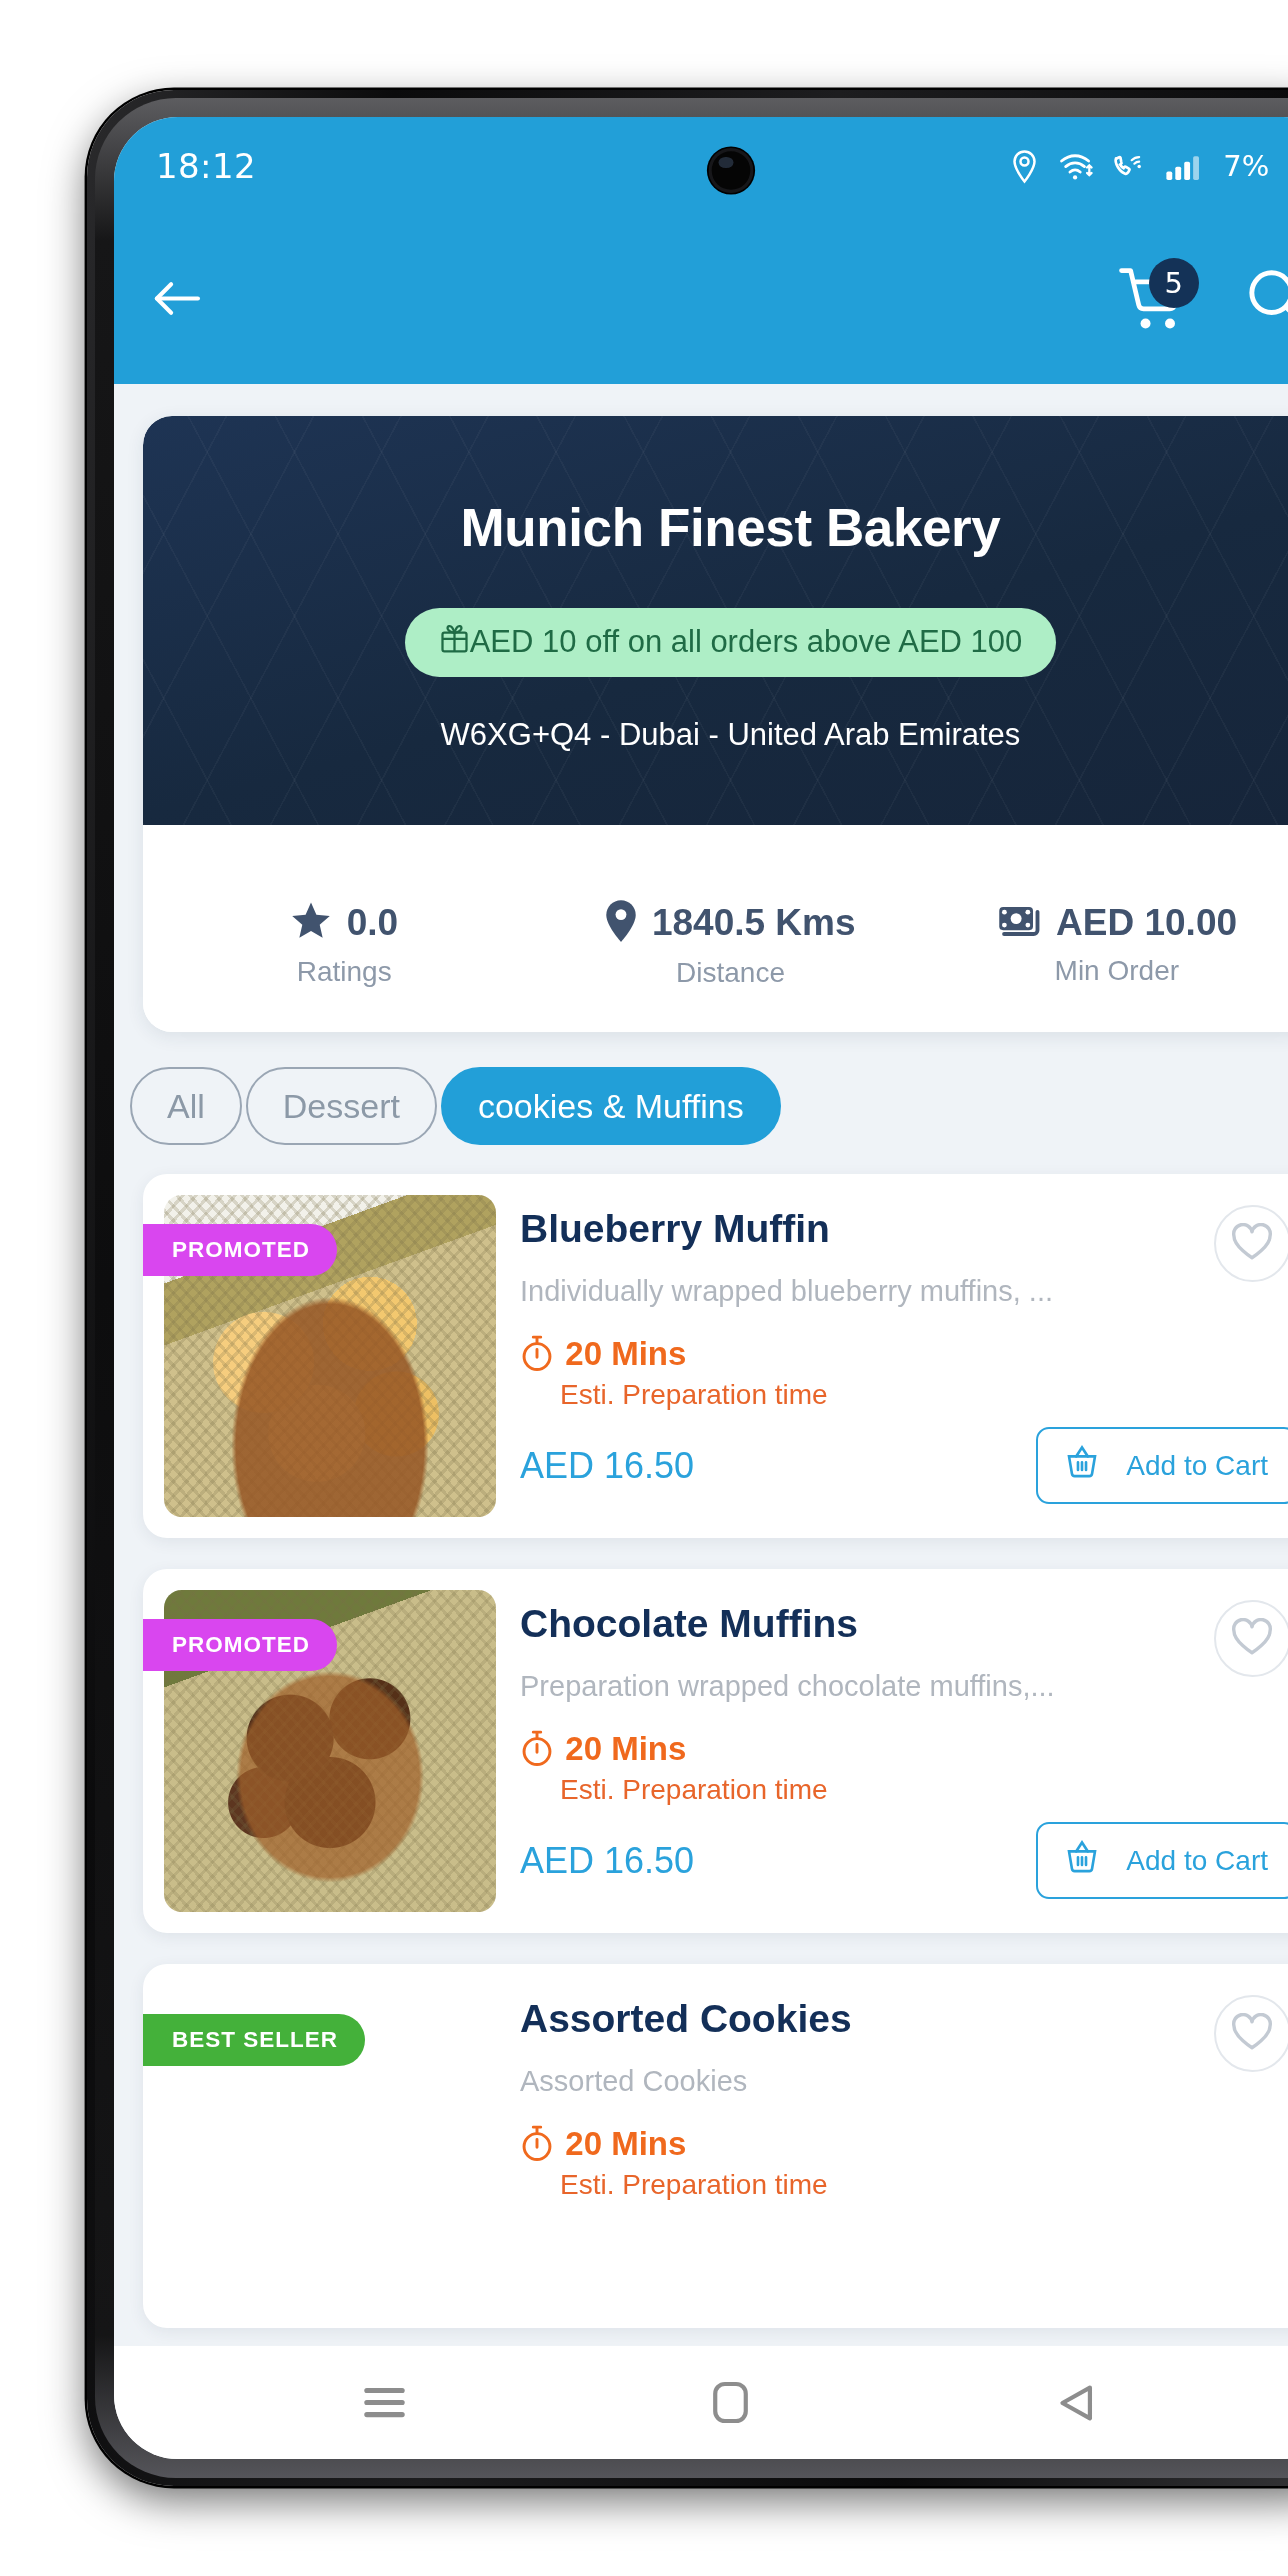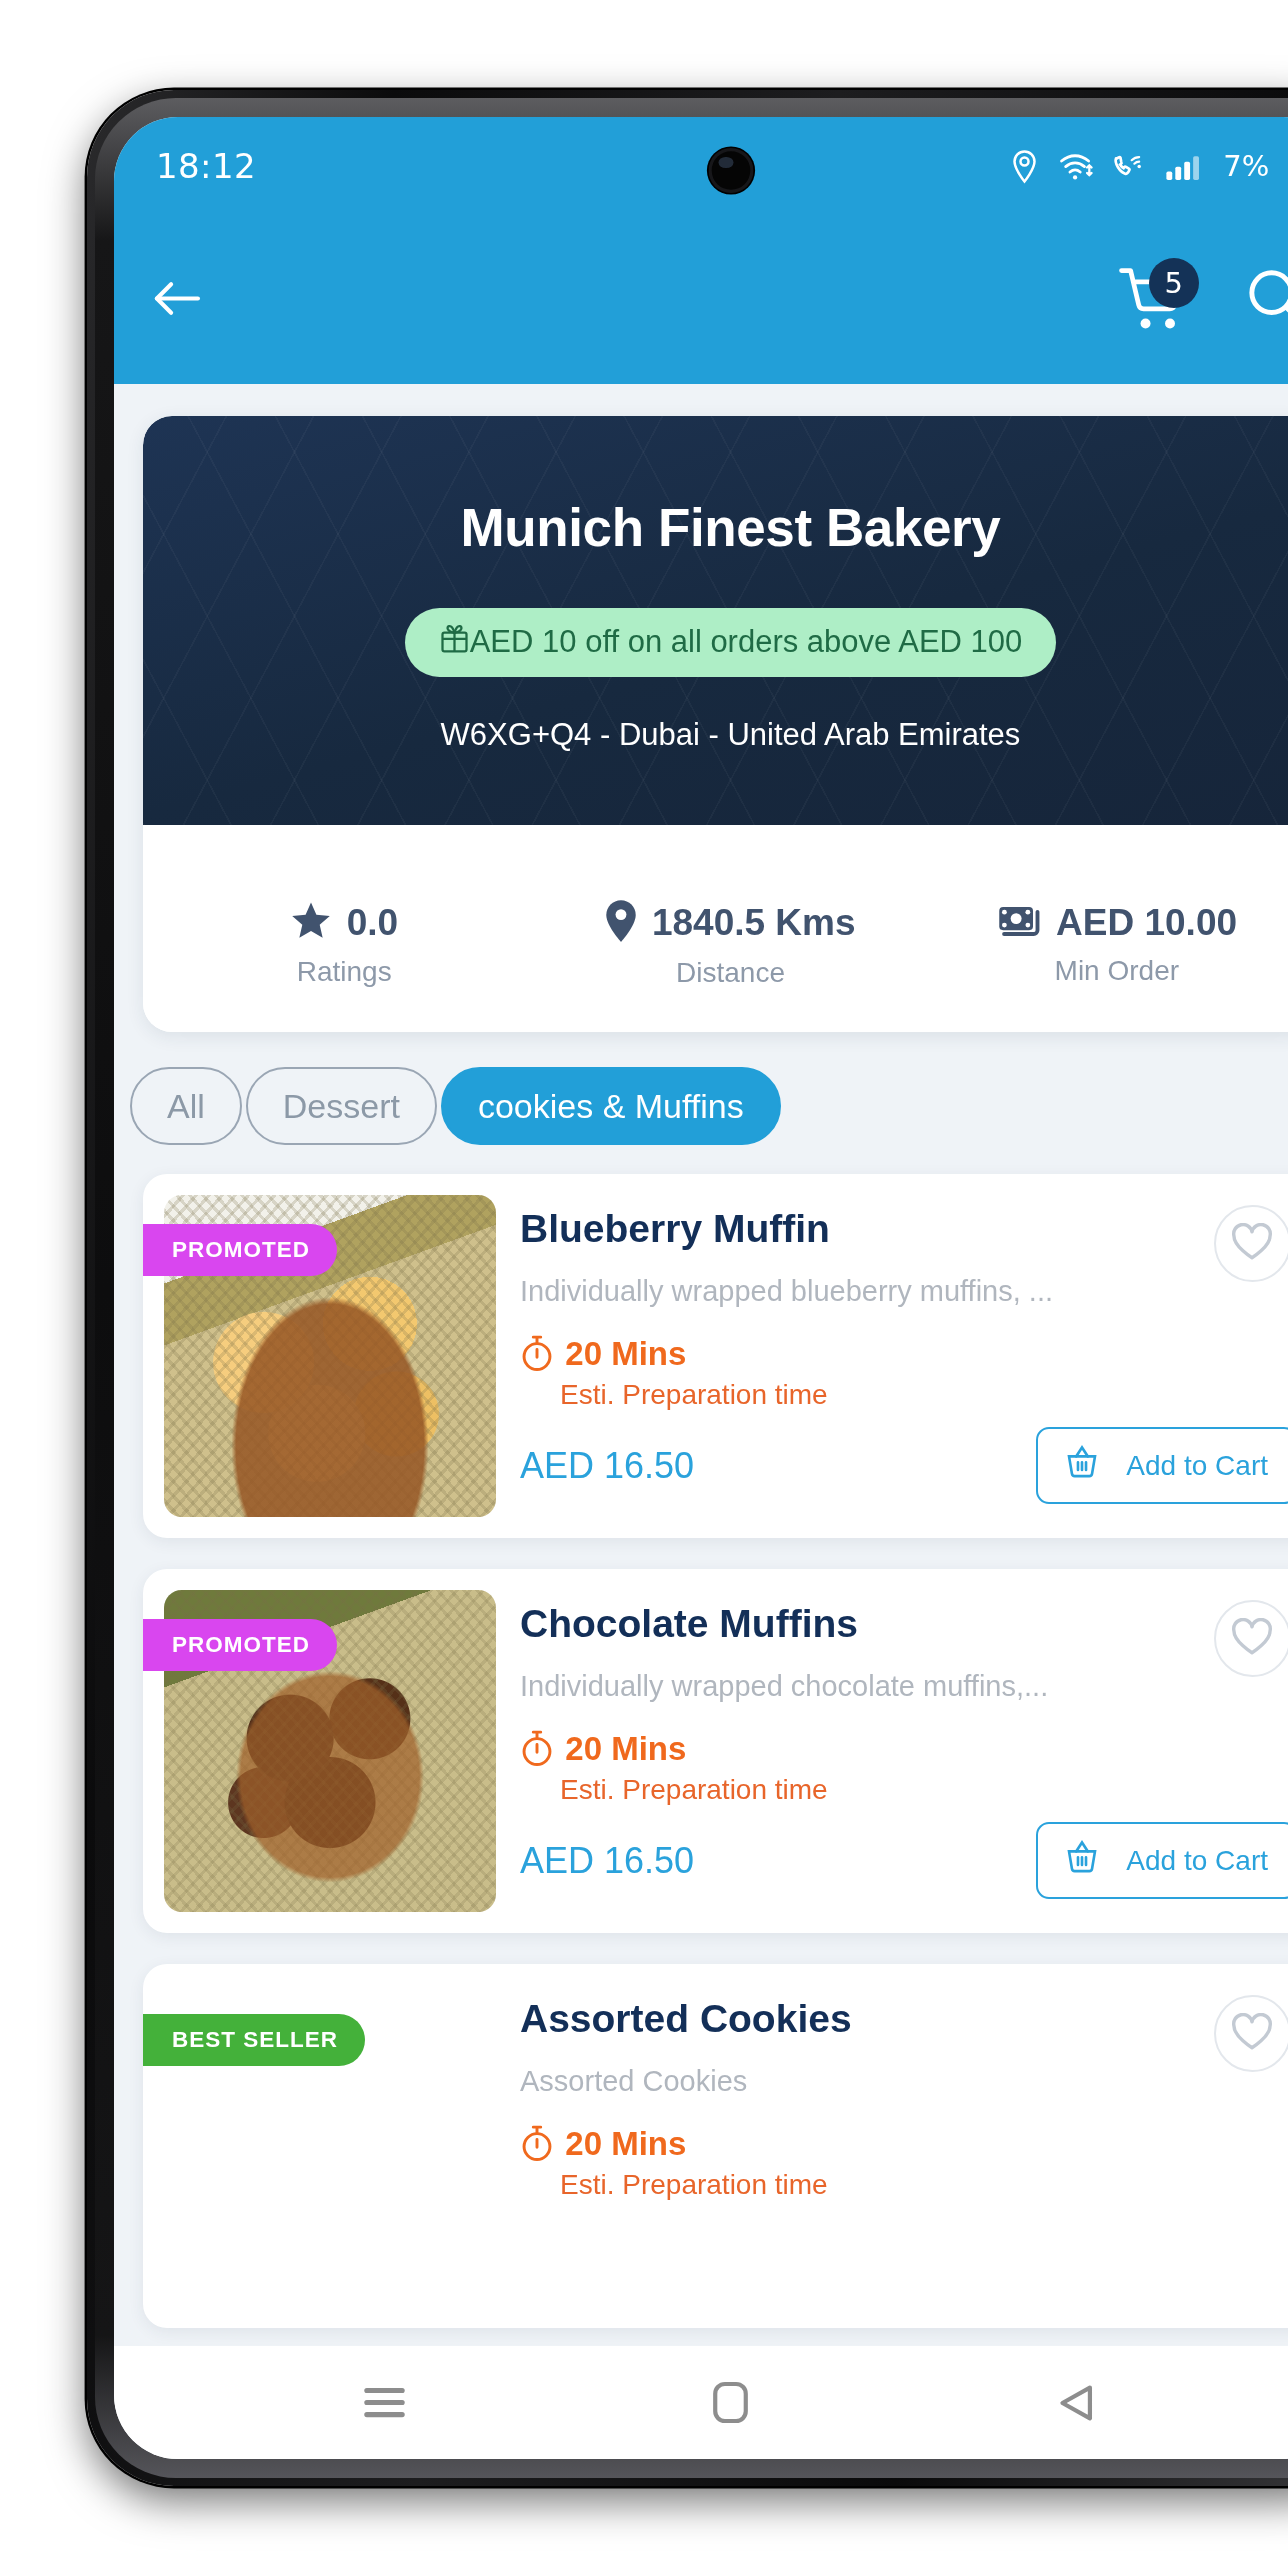--- a/index.html
+++ b/index.html
@@ -454,21 +454,21 @@
 
           <div class="product-card">
             <div class="prod-img-wrap">
               <div class="prod-img">
                   <div class="ph ph-choc"></div>
                 </div>
               <div class="badge promoted">PROMOTED</div>
             </div>
             <div class="prod-body">
               <div class="prod-title">Chocolate Muffins</div>
-              <div class="prod-desc">Individually wrapped chocolate muffins,...</div>
+              <div class="prod-desc">Preparation wrapped chocolate muffins,...</div>
               <div class="prep-row">
                 <span>
                   <svg width="34" height="37" viewBox="0 0 22 24" fill="none" stroke="#f0691d" stroke-width="1.9">
                     <circle cx="11" cy="14" r="8.4"></circle>
                     <path d="M11 9.4v5M8.6 1.4h4.8M11 1.4v3.6" stroke-linecap="round"></path>
                   </svg>
                 </span>
                 <div>
                   <div class="prep-time">20 Mins</div>
                 </div>

